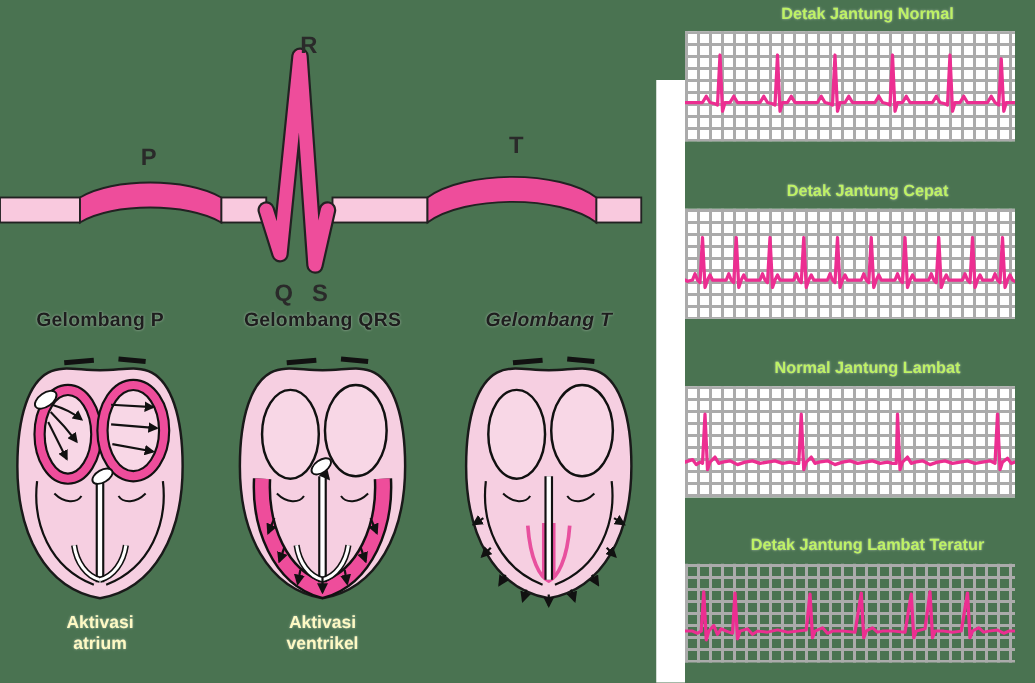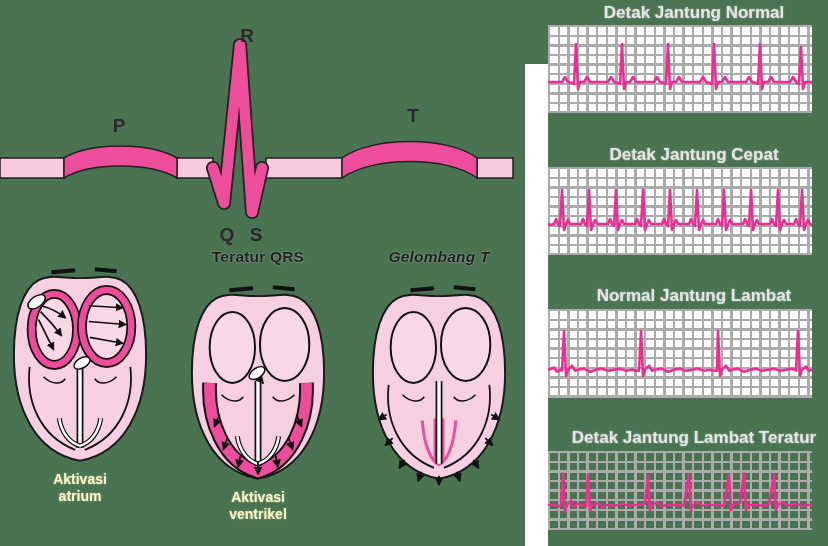--- a/index.html
+++ b/index.html
@@ -21,21 +21,21 @@
   }
   .heart-svg{display:block;margin:4px auto 0 auto;}
   .heart-caption{
     font-size:14px;font-weight:bold;color:#fef9c3;line-height:1.18;
     white-space:pre-line;text-shadow:0 0 2px rgba(255,255,255,.5);
     margin-top:1px;
   }
   
   .strip-title{
     left:680px;transform:translateX(-50%);
-    font-size:17px;font-weight:bold;color:#e5e5e5;white-space:nowrap;
+    font-size:13px;font-weight:bold;color:#bef264;white-space:nowrap;
     text-shadow:0 0 2px rgba(255,255,255,.55);
     padding-left:28px;
   }
   .grid{
     left:548px;width:264px;background-color:#ffffff;
     background-image:
       repeating-linear-gradient(to bottom,#ABABAB 0px,#ABABAB 2.4px,transparent 2.4px,transparent 9.6px),
       repeating-linear-gradient(to right,#ABABAB 0px,#ABABAB 2.4px,transparent 2.4px,transparent 9.6px);
   }
   .grid.see-through{background-color:transparent;}
@@ -68,20 +68,21 @@
   <text class="wave-label" x="247" y="42" text-anchor="middle">R</text>
   <text class="wave-label" x="119" y="132" text-anchor="middle">P</text>
   <text class="wave-label" x="413" y="122" text-anchor="middle">T</text>
   <text class="wave-label" x="227" y="241" text-anchor="middle">Q</text>
   <text class="wave-label" x="256" y="241" text-anchor="middle">S</text>
 </svg>
 
 <div id="divider" class="abs"></div>
 
 <div class="abs heart-col" style="left:0;width:160px;">
+  <div class="heart-title">Gelombang P</div>
   <svg class="heart-svg" width="148" height="218" viewBox="0 0 150 220">
     <defs>
       <marker id="m1" viewBox="0 0 10 10" refX="8" refY="5" markerWidth="5" markerHeight="5" orient="auto-start-reverse">
         <path d="M0,0 L10,5 L0,10 Z" fill="#111"></path>
       </marker>
     </defs>
     <path d="M33,28 C18,36 8,62 8,104 C8,158 30,203 75,211 C120,203 142,158 142,104 C142,62 132,36 117,28 C106,22 93,26 75,26 C57,26 44,22 33,28 Z" fill="#F6CFE1" stroke="#1a1a1a" stroke-width="2"></path>
     <path d="M46,20 L70,18" stroke="#111" stroke-width="4"></path>
     <path d="M90,17 L112,19" stroke="#111" stroke-width="4"></path>
 
@@ -115,21 +116,21 @@
       <path d="M85,86 L118,92" marker-end="url(#m1)"></path>
     </g>
     <ellipse cx="31" cy="50" rx="10" ry="5.5" transform="rotate(-35 31 50)" fill="#fff" stroke="#111" stroke-width="1.5"></ellipse>
     <ellipse cx="77" cy="112" rx="9" ry="5" transform="rotate(-30 77 112)" fill="#fff" stroke="#111" stroke-width="1.5"></ellipse>
   </svg>
   <div class="heart-caption">Aktivasi
 atrium</div>
 </div>
 
 <div class="abs heart-col" style="left:178px;width:160px;">
-  <div class="heart-title">Teratur QRS</div>
+  <div class="heart-title">Gelombang QRS</div>
   <svg class="heart-svg" width="148" height="218" viewBox="0 0 150 220">
     <defs>
       <marker id="m2" viewBox="0 0 10 10" refX="8" refY="5" markerWidth="5" markerHeight="5" orient="auto-start-reverse">
         <path d="M0,0 L10,5 L0,10 Z" fill="#111"></path>
       </marker>
     </defs>
     <path d="M33,28 C18,36 8,62 8,104 C8,158 30,203 75,211 C120,203 142,158 142,104 C142,62 132,36 117,28 C106,22 93,26 75,26 C57,26 44,22 33,28 Z" fill="#F6CFE1" stroke="#1a1a1a" stroke-width="2"></path>
     <path d="M46,20 L70,18" stroke="#111" stroke-width="4"></path>
     <path d="M90,17 L112,19" stroke="#111" stroke-width="4"></path>
 

